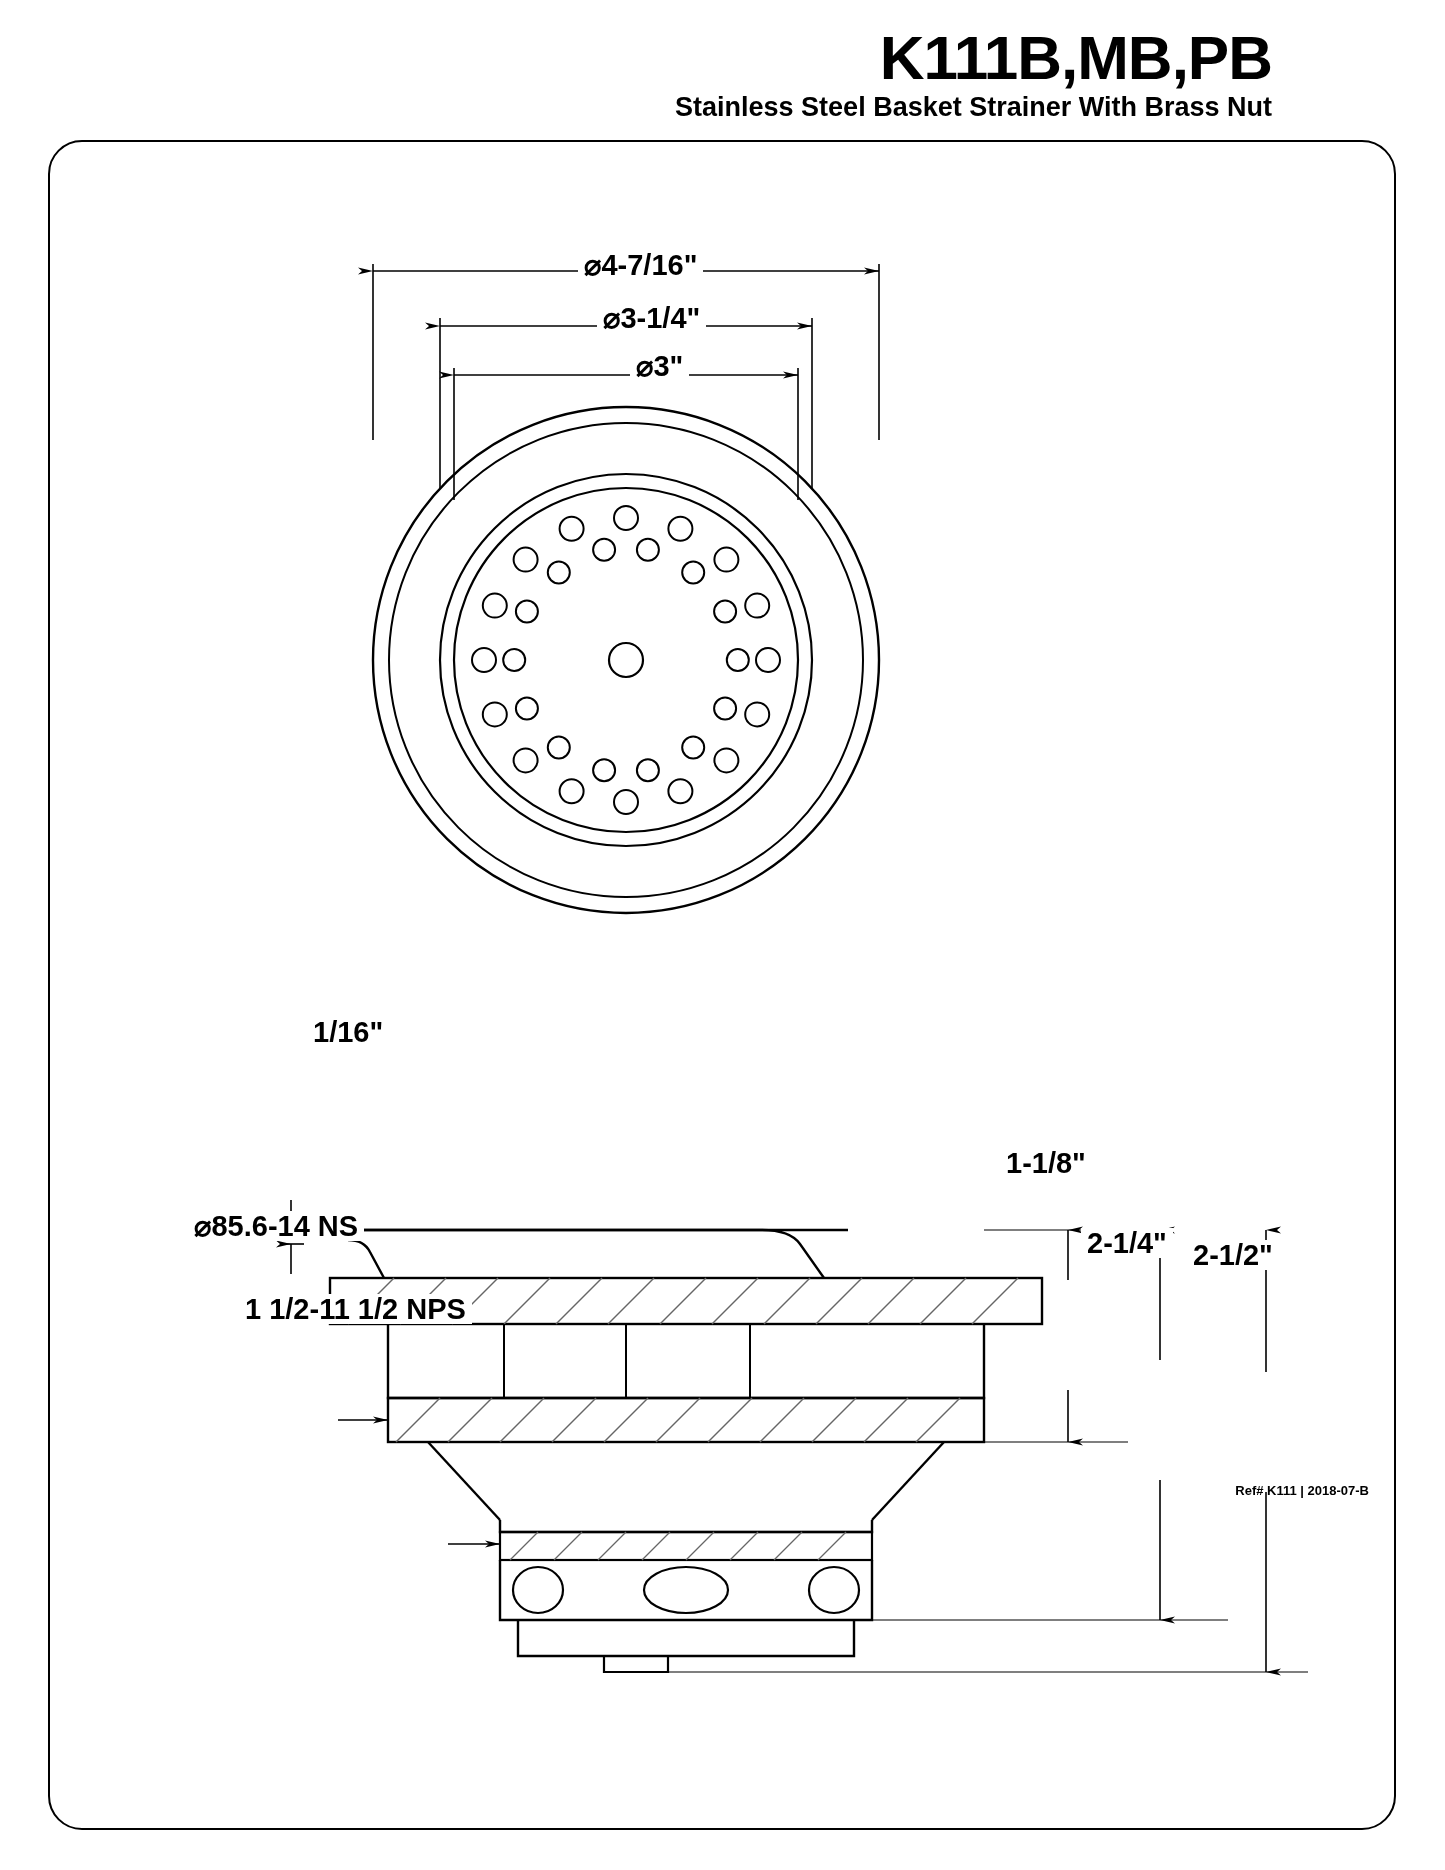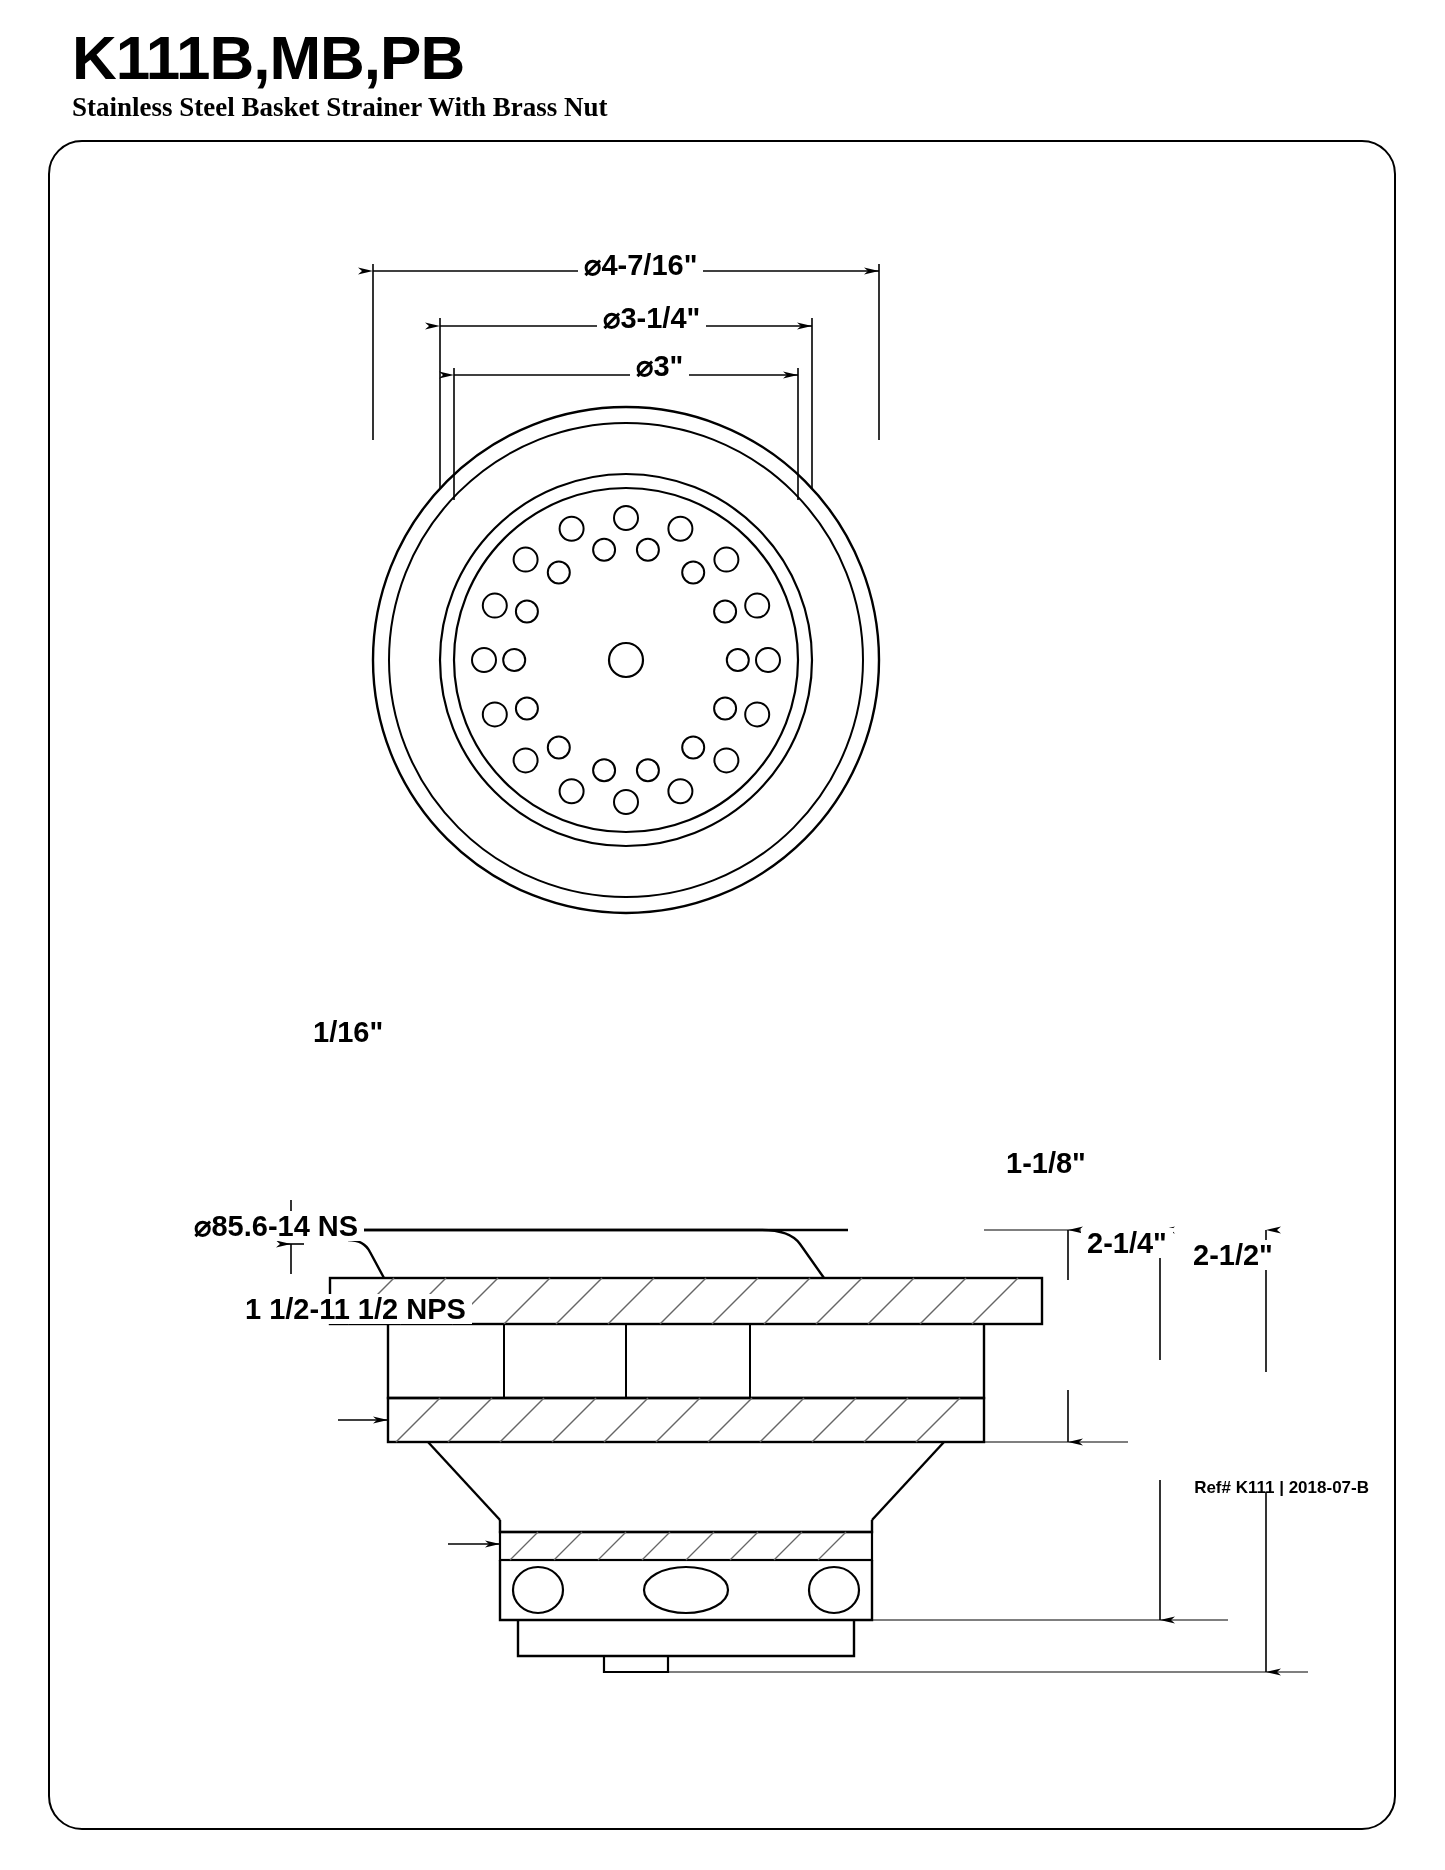--- a/index.html
+++ b/index.html
@@ -16,41 +16,42 @@
     color: #000000;
     position: relative;
     overflow: hidden;
   }
 
   #sheet {
     position: absolute;
     left: 0; top: 0;
     width: 1445px;
     height: 1562px;
+    text-align: right;
   }
 
   
   .header {
     position: absolute;
     left: 72px;
     top: 26px;
     width: 1200px;
   }
   .doc-title {
     font-family: "Liberation Sans", sans-serif;
     font-weight: bold;
     font-size: 62px;
     line-height: 64px;
     letter-spacing: -1px;
     margin: 0;
     padding: 0;
     white-space: nowrap;
   }
   .doc-subtitle {
-    font-family: Liberation Serif, serif;
+    font-family: Liberation Sans, sans-serif;
     font-weight: bold;
     font-size: 27px;
     line-height: 30px;
     margin: 0;
     padding: 2px 0 0 0;
     white-space: nowrap;
   }
 
   
   .sheet-frame {
@@ -101,21 +102,21 @@
   .dim-2-1-4  { left: 1081px; top: 1228px; }
   .dim-2-1-2  { left: 1187px; top: 1240px; }
 
   
   .ref-note {
     position: absolute;
     right: 76px;
     bottom: 64px;
     font-family: "Liberation Sans", sans-serif;
     font-weight: bold;
-    font-size: 17px;
+    font-size: 13px;
     white-space: nowrap;
   }
 </style>
 </head>
 <body>
 
 <div id="sheet">
 
   <div class="header">
     <div class="doc-title">K111B,MB,PB</div>

